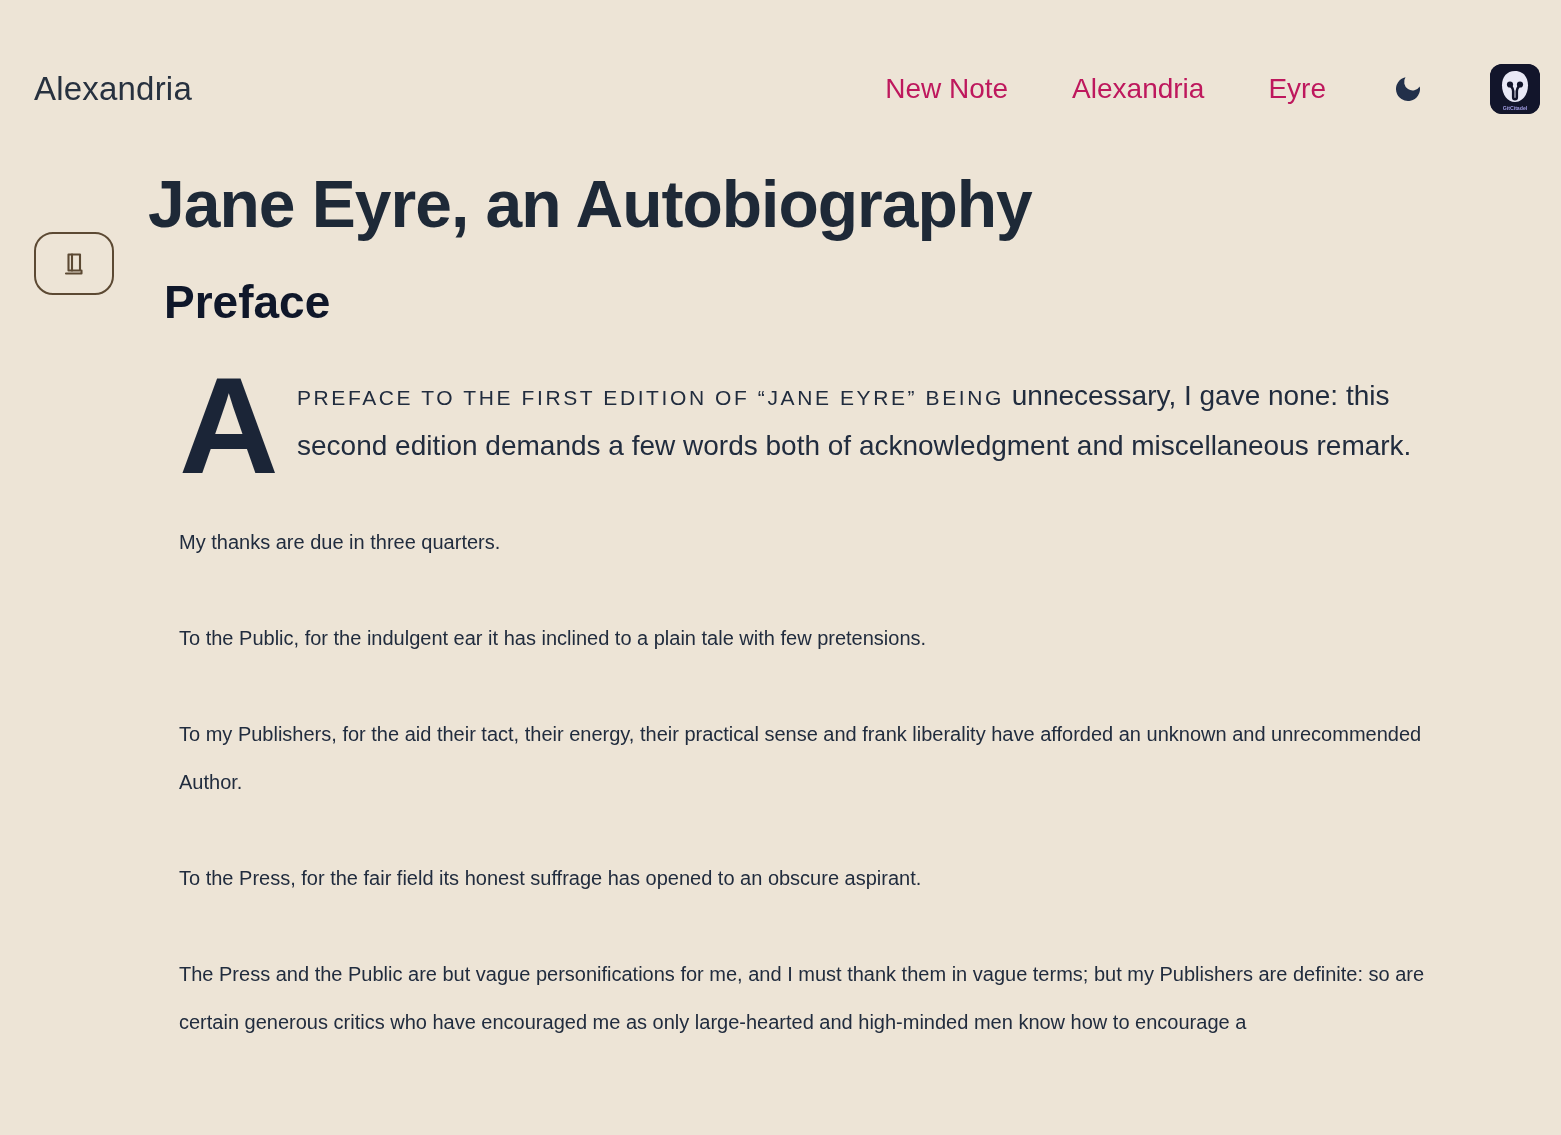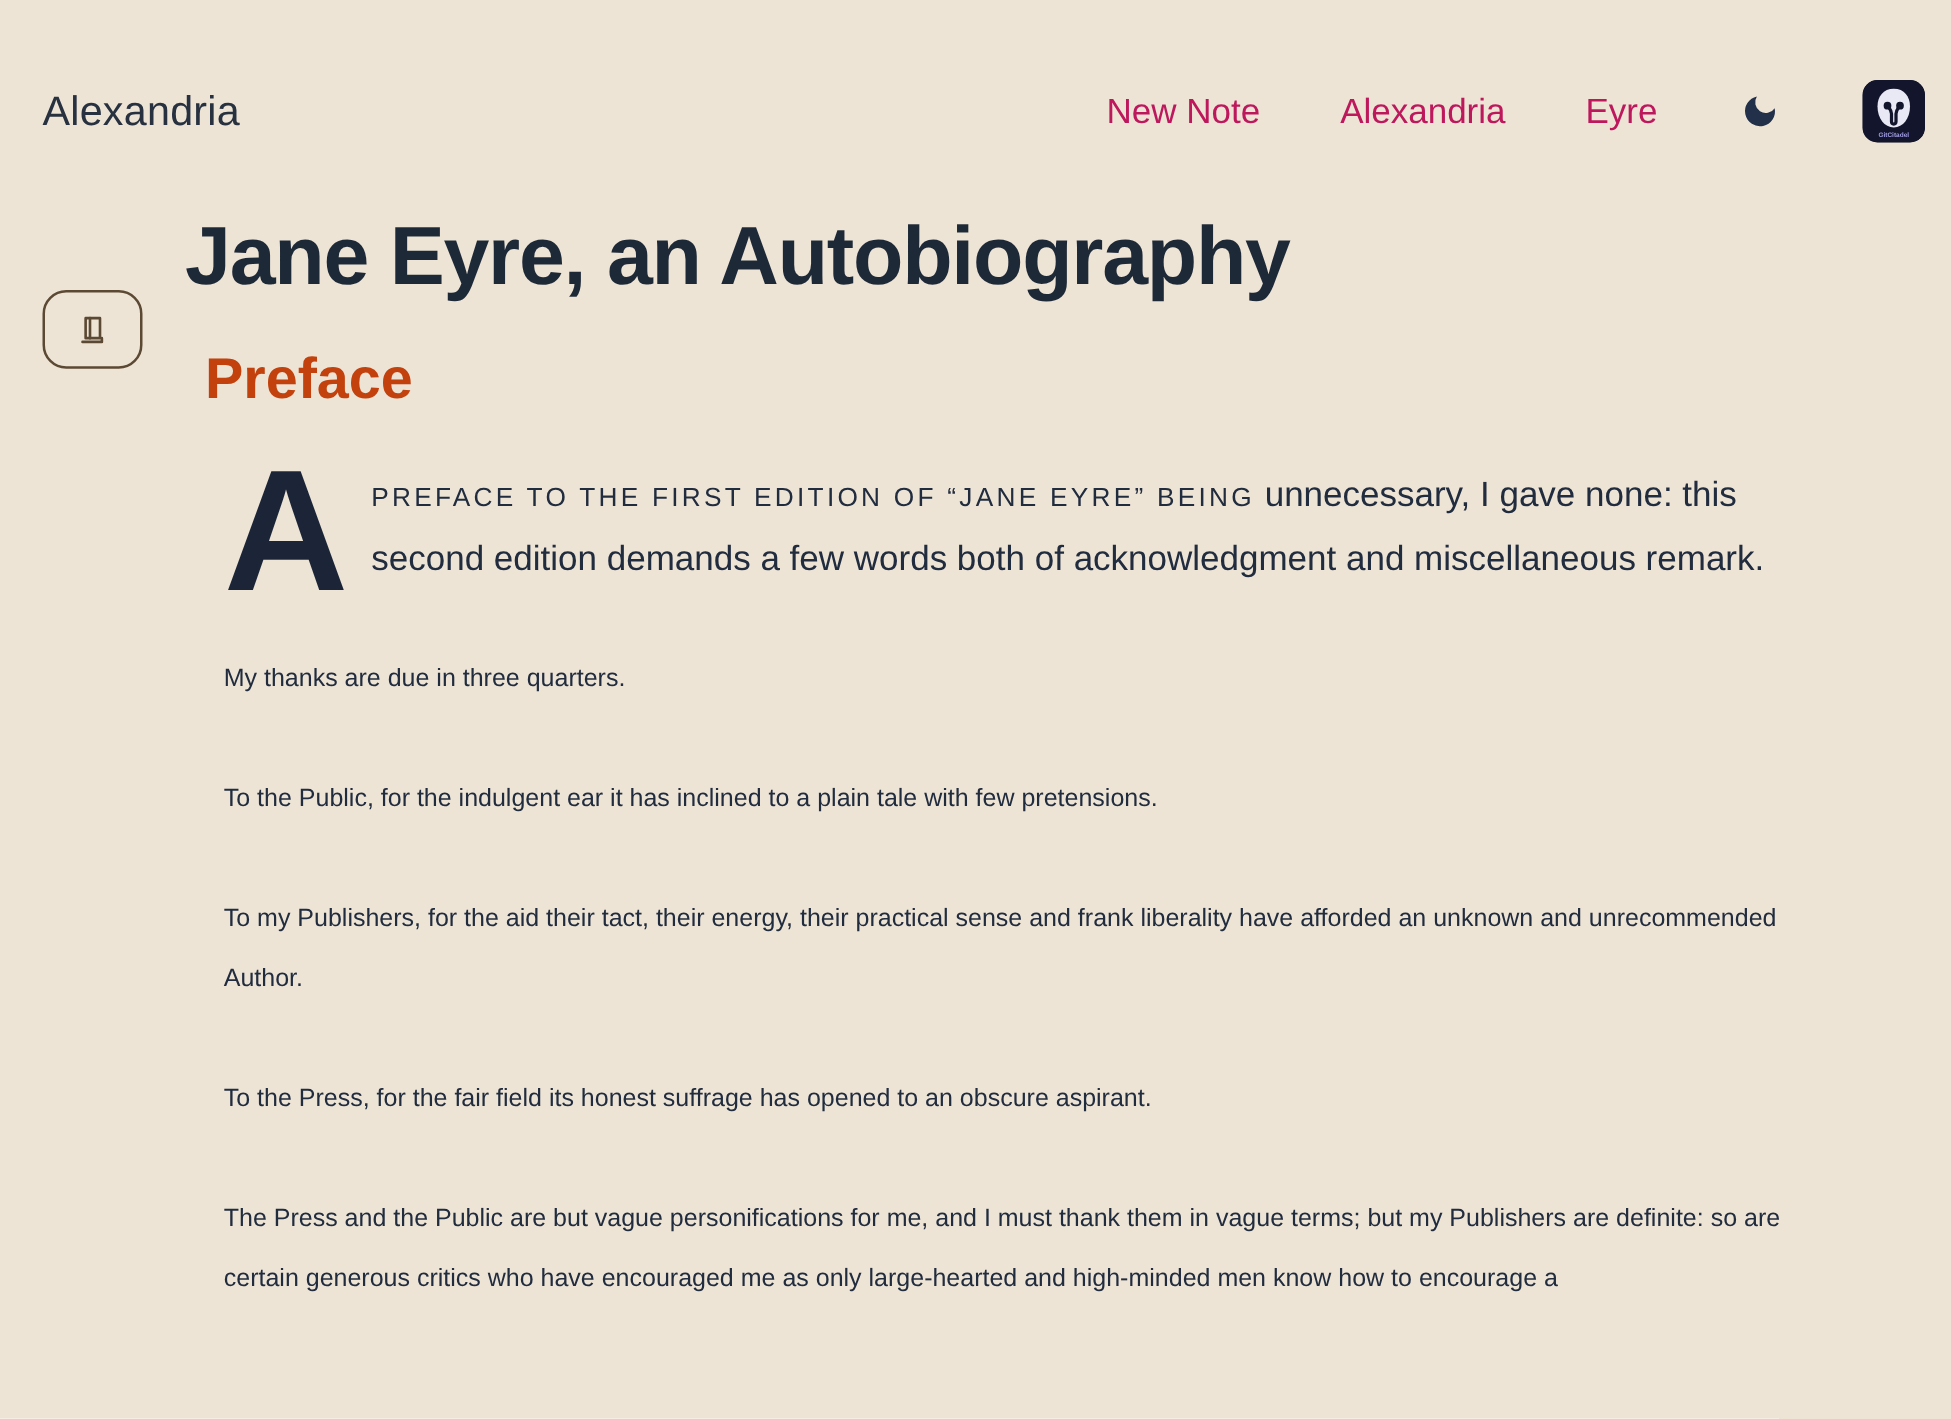--- a/index.html
+++ b/index.html
@@ -83,21 +83,21 @@
     line-height: 1.05;
     font-weight: 700;
     color: #1E2937;
     letter-spacing: -1px;
   }
   h2.section {
     margin: 38px 0 0 16px;
     font-size: 46px;
     line-height: 1.1;
     font-weight: 700;
-    color: #c2410c;
+    color: #0f172a;
   }
 
   .lead {
     position: relative;
     margin: 44px 0 0 31px;
     padding-left: 118px;
     max-width: 1130px;
     font-size: 28px;
     line-height: 48px;
     color: #212C3E;

